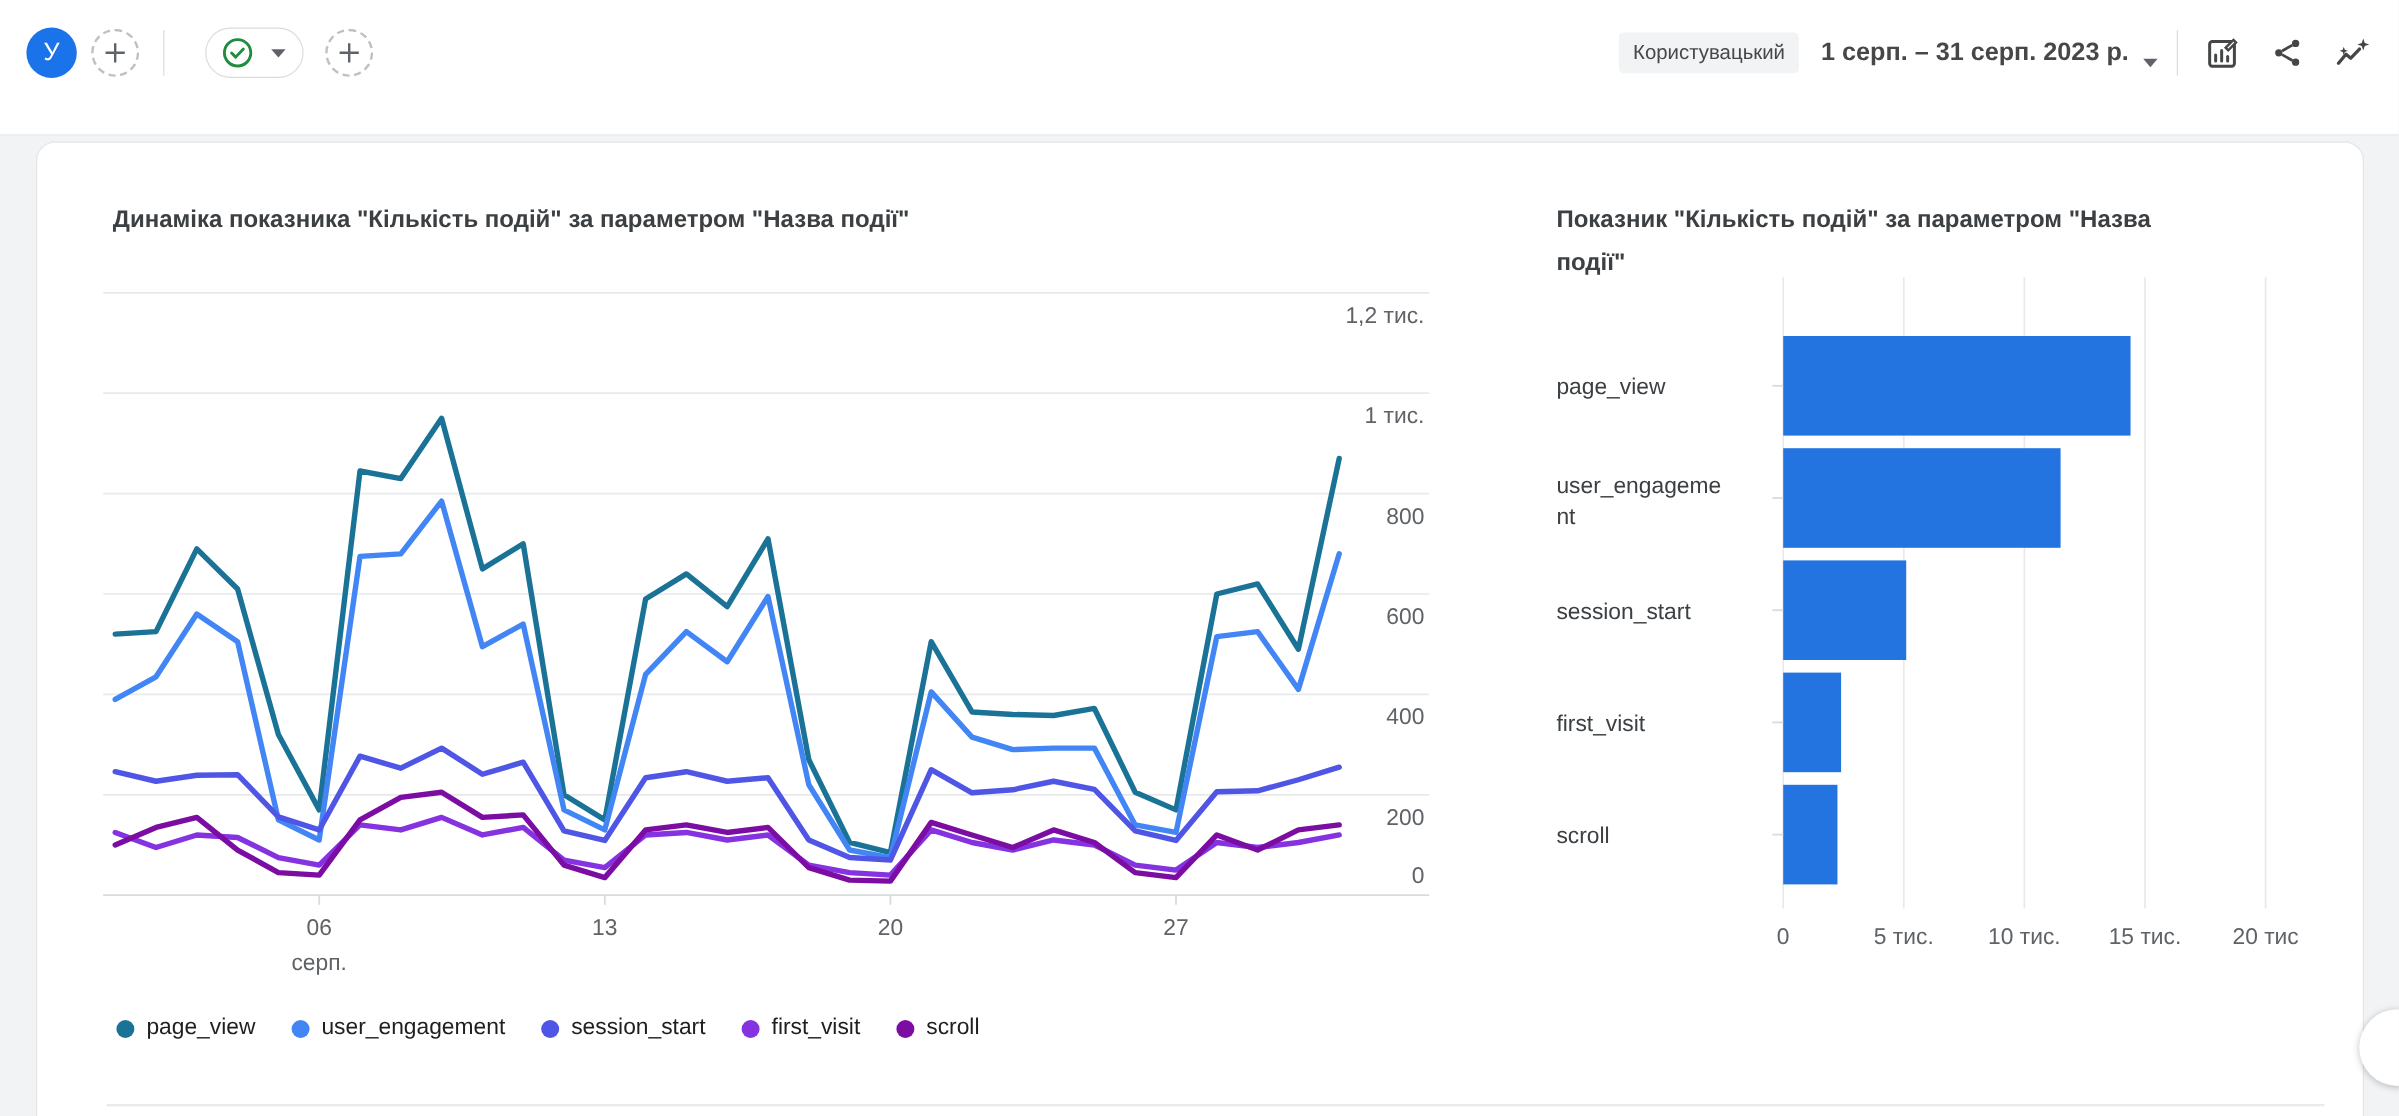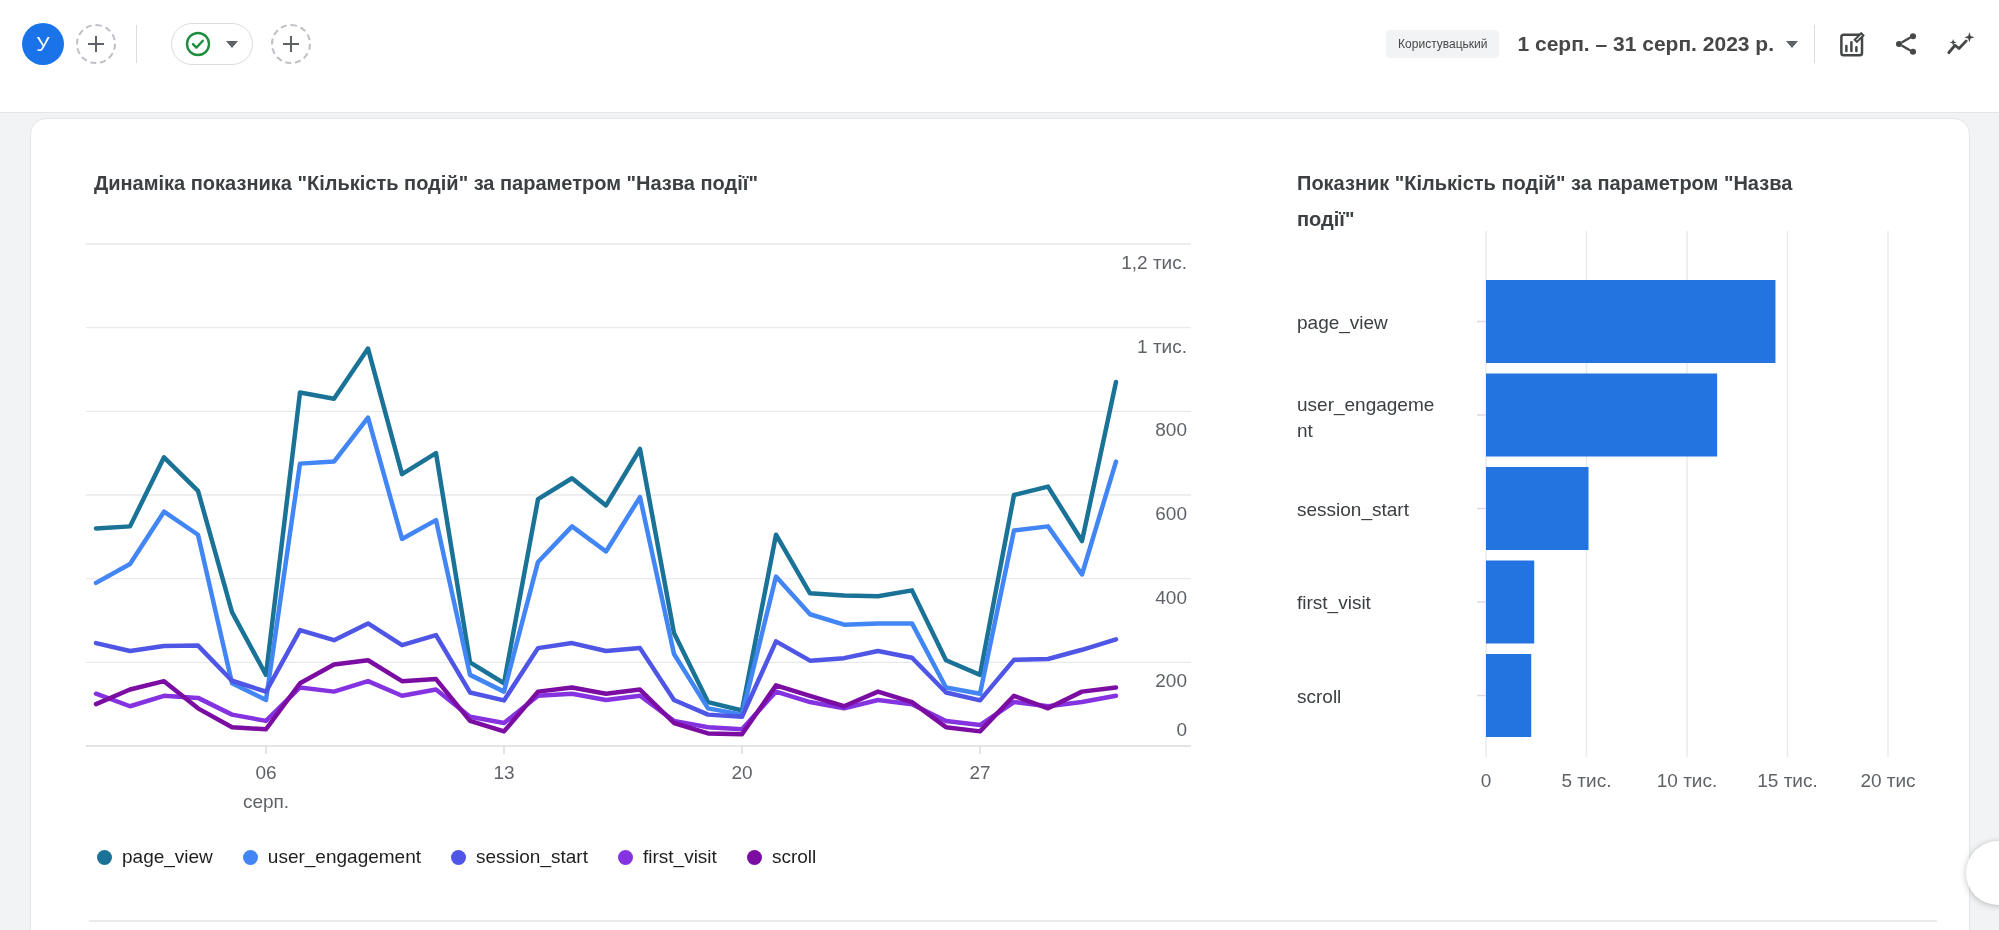--- a/index.html
+++ b/index.html
@@ -18,23 +18,23 @@
     display:flex; align-items:center; justify-content:center; color:#5f6368;
     margin-left:12px; flex:0 0 auto; cursor:pointer; background:#fff; }
   .vdiv { width:1px; height:38px; background:#dadce0; margin:0 20px; flex:0 0 auto; }
   .report-title { font-size:29px; color:#1f1f1f; margin-left:6px; white-space:nowrap; }
   .check-pill { height:42px; border:1px solid #dadce0; border-radius:21px; background:#fff;
     display:flex; align-items:center; gap:14px; padding:0 14px 0 12px; margin-left:14px;
     cursor:pointer; }
   .caret { width:0; height:0; border-left:6px solid transparent; border-right:6px solid transparent;
     border-top:7px solid #5f6368; }
   .spacer { flex:1 1 auto; }
-  .badge { background:#f1f3f4; color:#474747; font-size:12px; padding:7px 12px;
+  .badge { background:#f1f3f4; color:#474747; font-size:17px; padding:7px 12px;
     border-radius:4px; white-space:nowrap; }
-  .date-range { display:flex; align-items:center; gap:12px; margin-left:18px; cursor:pointer; }
+  .date-range { display:flex; align-items:flex-end; gap:12px; margin-left:18px; cursor:pointer; }
   .date-text { font-size:21px; font-weight:bold; color:#474747; white-space:nowrap; }
   .icon-btn { width:42px; height:42px; display:flex; align-items:center; justify-content:center;
     color:#444746; cursor:pointer; border-radius:50%; flex:0 0 auto; }
   .icon-btn + .icon-btn { margin-left:12px; }
 
   
   .card { position:absolute; left:30px; top:118px; width:1940px; height:860px;
     background:#ffffff; border:1px solid #e3e5e6; border-radius:16px; }
   .chart-title { position:absolute; font-size:20px; font-weight:bold; color:#3c4043;
     line-height:36px; }

